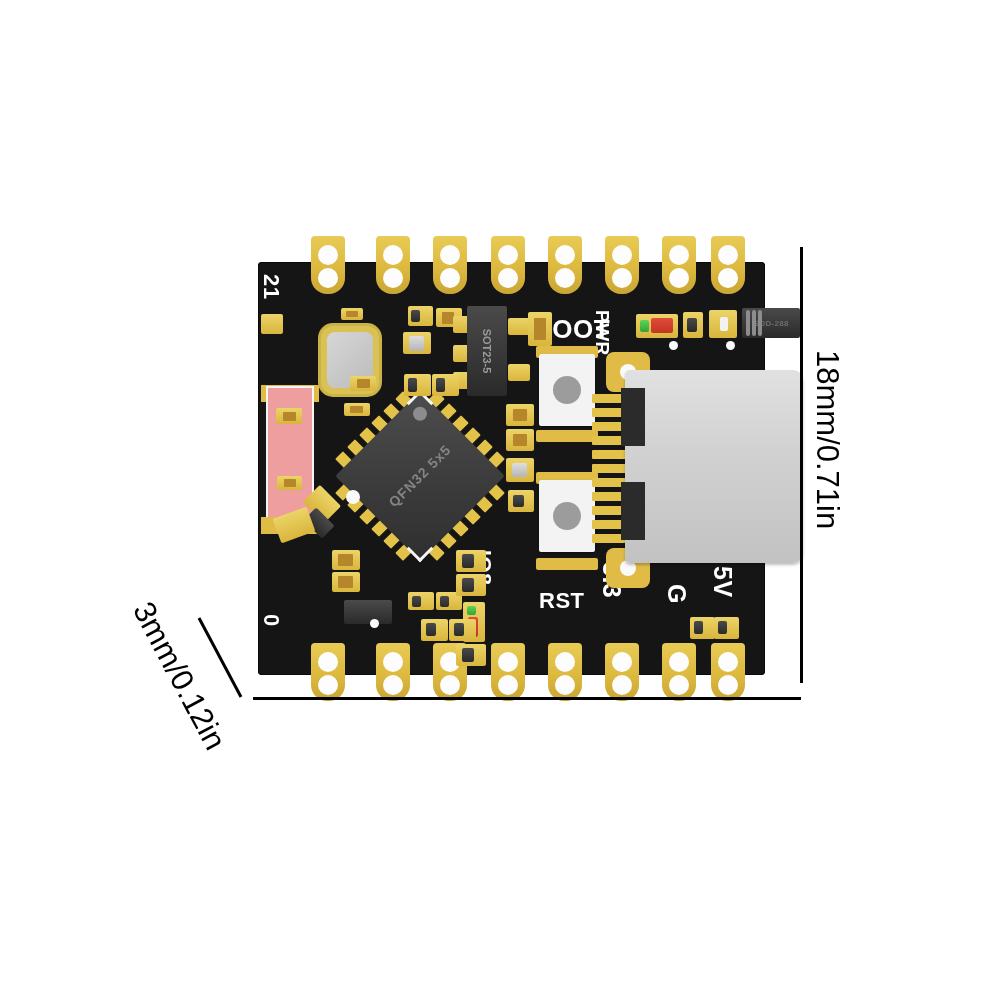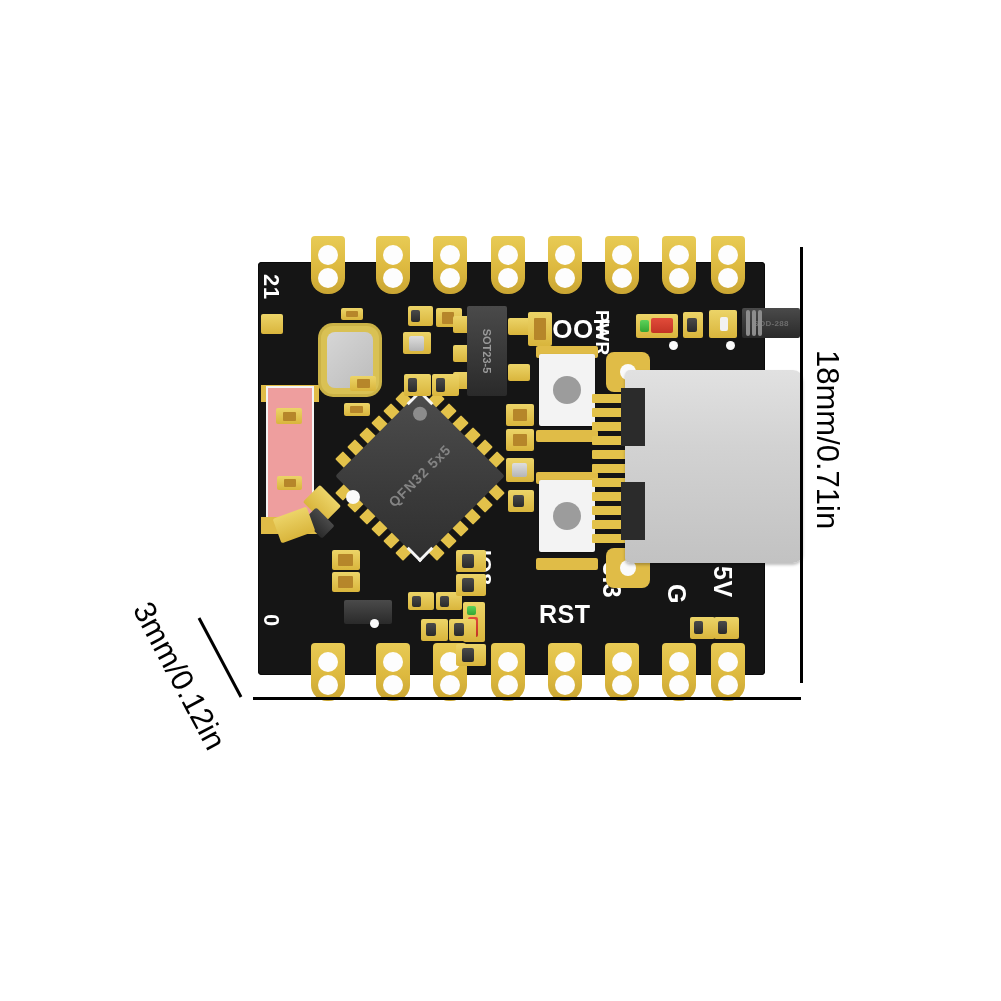--- a/index.html
+++ b/index.html
@@ -98,21 +98,21 @@
 
   <div class="pcb">
 
     <div class="pcb-silk" style="left:24px;top:12px;font-size:22px;transform:rotate(90deg);transform-origin:left top;">21</div>
     <div class="pcb-silk" style="left:24px;top:352px;font-size:22px;transform:rotate(90deg);transform-origin:left top;">0</div>
 
     <div class="pcb-silk" style="left:275px;top:54px;font-size:26px;">BOOT</div>
 
     <div class="pcb-silk" style="left:354px;top:48px;font-size:19px;transform:rotate(90deg);transform-origin:left top;">PWR</div>
 
-    <div class="pcb-silk" style="left:281px;top:340px;font-size:25px;">RST</div>
+    <div class="pcb-silk" style="left:281px;top:328px;font-size:22px;">RST</div>
 
     <div class="pcb-silk" style="left:237px;top:288px;font-size:21px;transform:rotate(90deg);transform-origin:left top;">IO8</div>
 
     <div class="pcb-silk" style="left:366px;top:300px;font-size:25px;transform:rotate(90deg);transform-origin:left top;">3.3</div>
 
     <div class="pcb-silk" style="left:431px;top:322px;font-size:25px;transform:rotate(90deg);transform-origin:left top;">G</div>
 
     <div class="pcb-silk" style="left:477px;top:304px;font-size:25px;transform:rotate(90deg);transform-origin:left top;">5V</div>
 
     <div class="pad" style="left:53px;top:-26px;">

